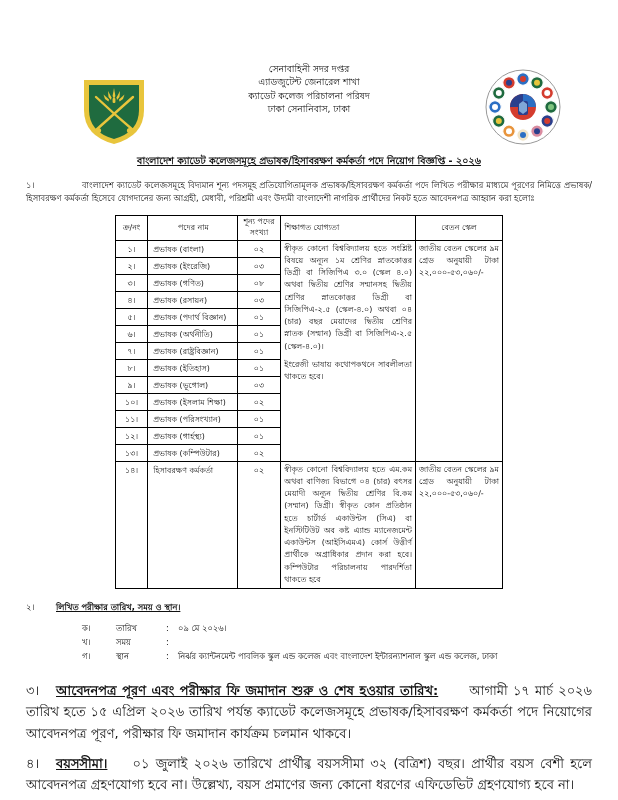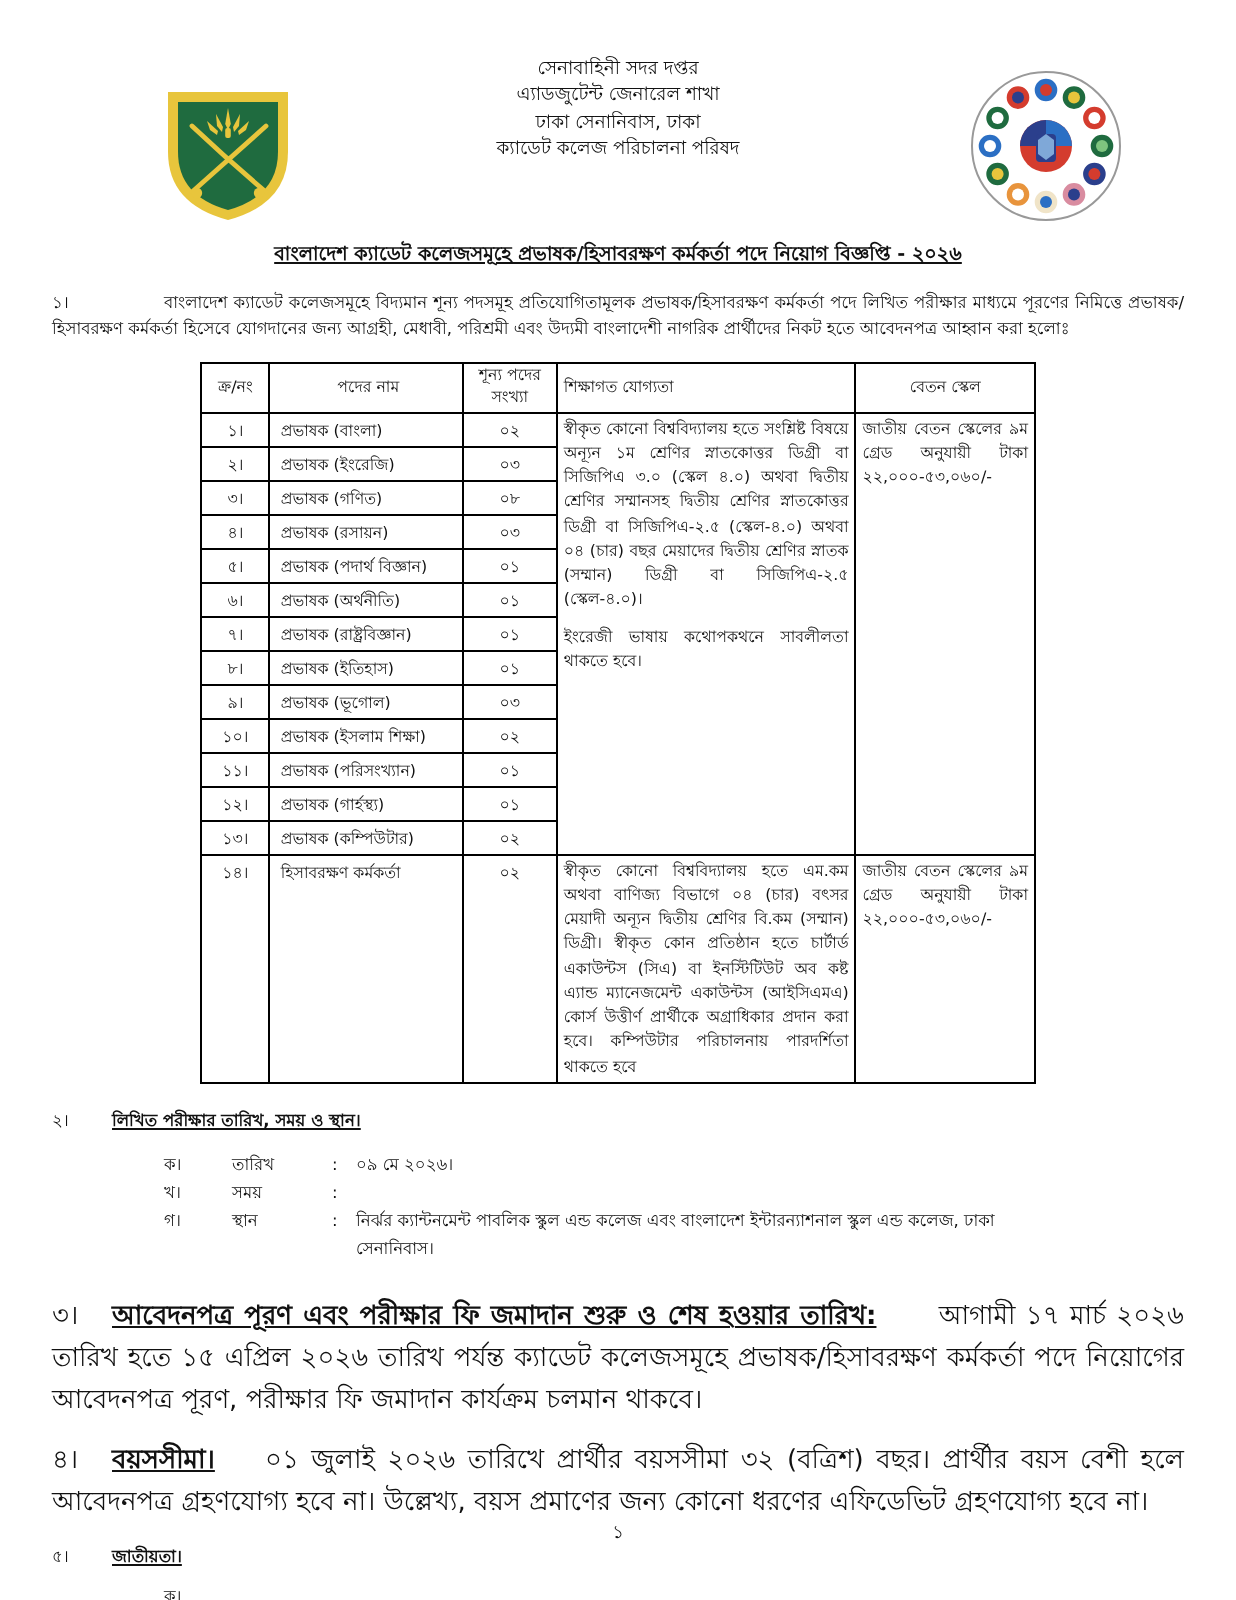--- a/index.html
+++ b/index.html
@@ -21,20 +21,21 @@
     height: 800px;
     box-sizing: border-box;
     padding: 22px 26px 10px 26px;
     position: relative;
   }
 
   
   .header {
     position: relative;
     height: 96px;
+    margin-top: 34px;
   }
   .header-center {
     text-align: center;
     line-height: 1.45;
     font-size: 9.2px;
     padding-top: 6px;
   }
   .header-center div { white-space: nowrap; }
 
   
@@ -76,21 +77,21 @@
   }
   .para .num {
     display: inline-block;
     width: 30px;
   }
   .para .indent { display: inline-block; width: 26px; }
 
   
   table.jobs {
     border-collapse: collapse;
-    width: 418px;
+    width: 388px;
     margin: 4px auto 12px auto;
     font-size: 7.9px;
   }
   table.jobs th, table.jobs td {
     border: 1px solid #000000;
     padding: 1.5px 3px;
     vertical-align: top;
   }
   table.jobs th {
     text-align: center;
@@ -184,22 +185,22 @@
           <rect x="34.6" y="28" width="2.8" height="5" rx="1"></rect>
         </g>
         <circle cx="20.5" cy="60.5" r="2.6" fill="#e8c53c"></circle>
         <circle cx="51.5" cy="60.5" r="2.6" fill="#e8c53c"></circle>
       </svg>
     </div>
 
     <div class="header-center">
       <div>সেনাবাহিনী সদর দপ্তর</div>
       <div>এ্যাডজুটেন্ট জেনারেল শাখা</div>
+      <div>ক্যাডেট কলেজ পরিচালনা পরিষদ</div>
       <div>ঢাকা সেনানিবাস, ঢাকা</div>
-      <div>ক্যাডেট কলেজ পরিচালনা পরিষদ</div>
     </div>
 
     <div class="crest-colleges">
       <svg viewBox="0 0 78 78" width="78" height="78" aria-hidden="true">
         <circle cx="39" cy="39" r="37" fill="#ffffff" stroke="#999999" stroke-width="1"></circle>
         <g>
           <circle cx="39" cy="39" r="13" fill="#d43c2e"></circle>
           <path d="M39 26 A13 13 0 0 1 52 39 L39 39 Z" fill="#2b6fc4"></path>
           <path d="M26 39 A13 13 0 0 1 39 26 L39 39 Z" fill="#2b3f8c"></path>
           <rect x="34" y="33" width="10" height="14" rx="2" fill="#2b3f8c"></rect>
@@ -348,21 +349,20 @@
       <span class="lbl">খ।</span>
       <span class="field">সময়</span>
       <span class="colon">:</span>
     </div>
     <div class="sub-row">
       <span class="lbl">গ।</span>
       <span class="field">স্থান</span>
       <span class="colon">:</span>
       <span class="val">
         <span>নির্ঝর ক্যান্টনমেন্ট পাবলিক স্কুল এন্ড কলেজ এবং বাংলাদেশ ইন্টারন্যাশনাল স্কুল এন্ড কলেজ, ঢাকা</span>
-        <span class="cont">সেনানিবাস।</span>
       </span>
     </div>
   </div>
 
   <div style="height:10px"></div>
 
   <p class="block-para">
     <span class="num">৩।</span><span class="inline-head">আবেদনপত্র পূরণ এবং পরীক্ষার ফি জমাদান শুরু ও শেষ হওয়ার তারিখ:</span><span>&nbsp;&nbsp;&nbsp;&nbsp;&nbsp;&nbsp;</span><span>আগামী ১৭ মার্চ ২০২৬ তারিখ হতে ১৫ এপ্রিল ২০২৬ তারিখ পর্যন্ত ক্যাডেট কলেজসমূহে প্রভাষক/হিসাবরক্ষণ কর্মকর্তা পদে নিয়োগের আবেদনপত্র পূরণ, পরীক্ষার ফি জমাদান কার্যক্রম চলমান থাকবে।</span>
   </p>
 

